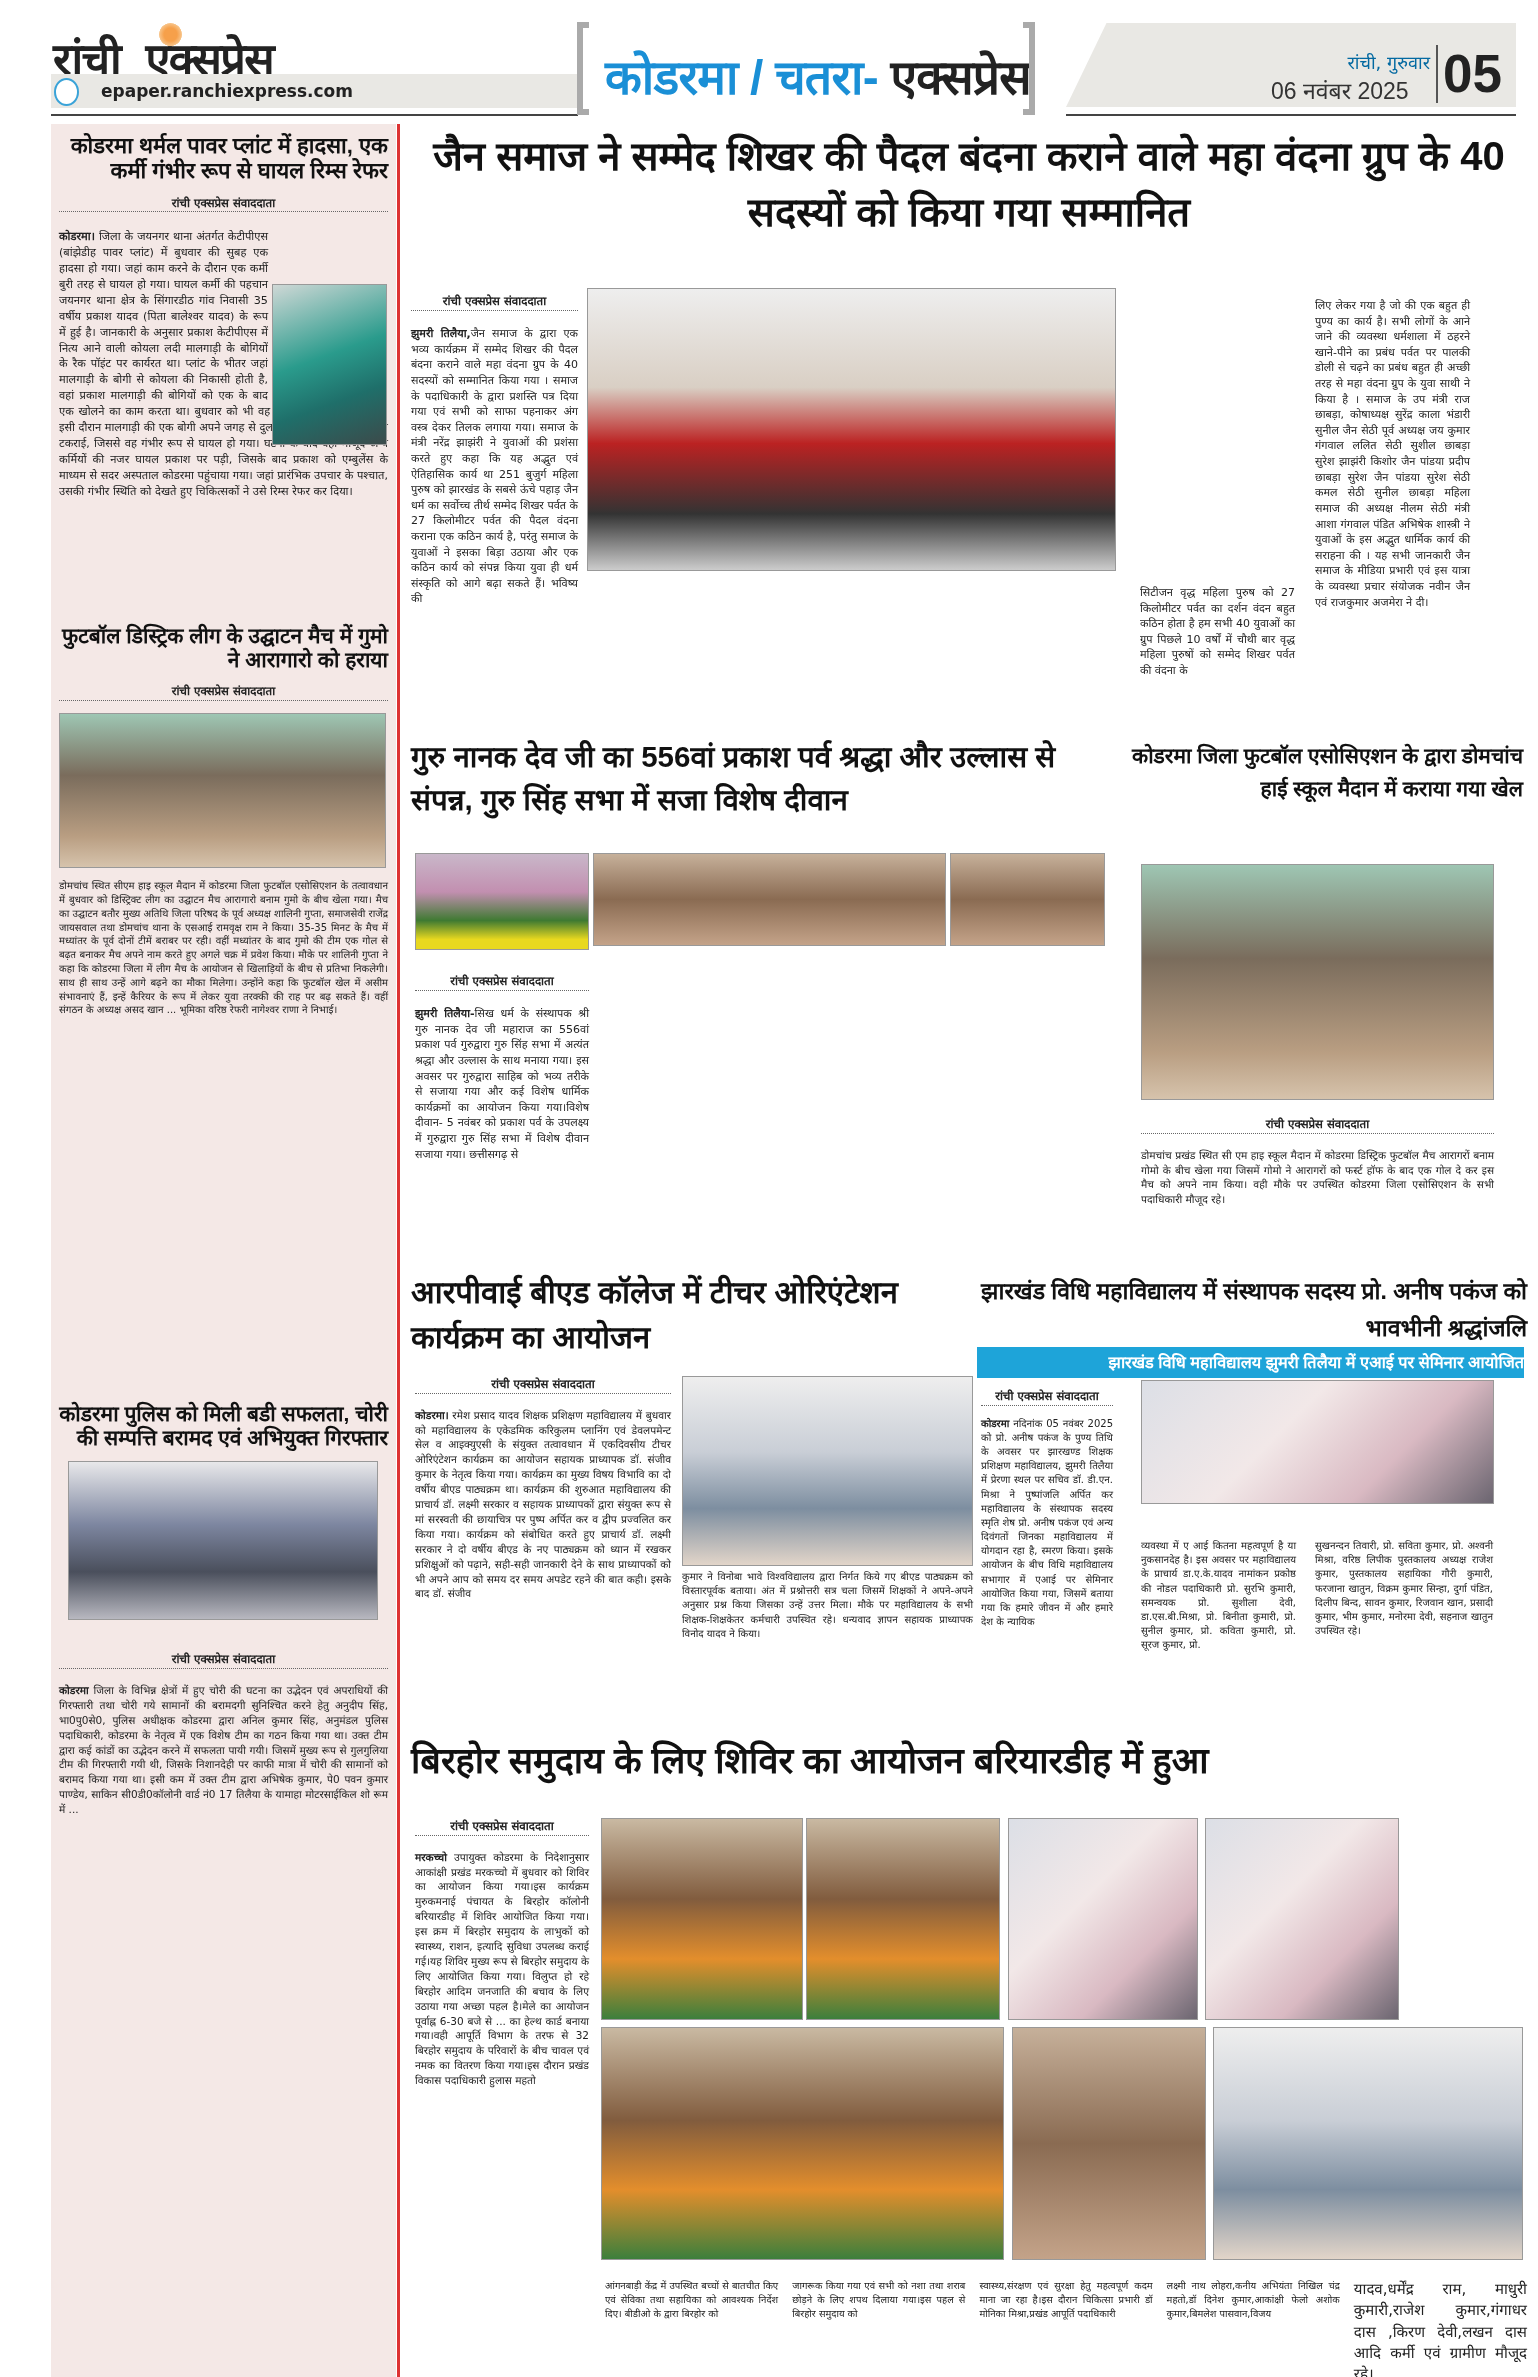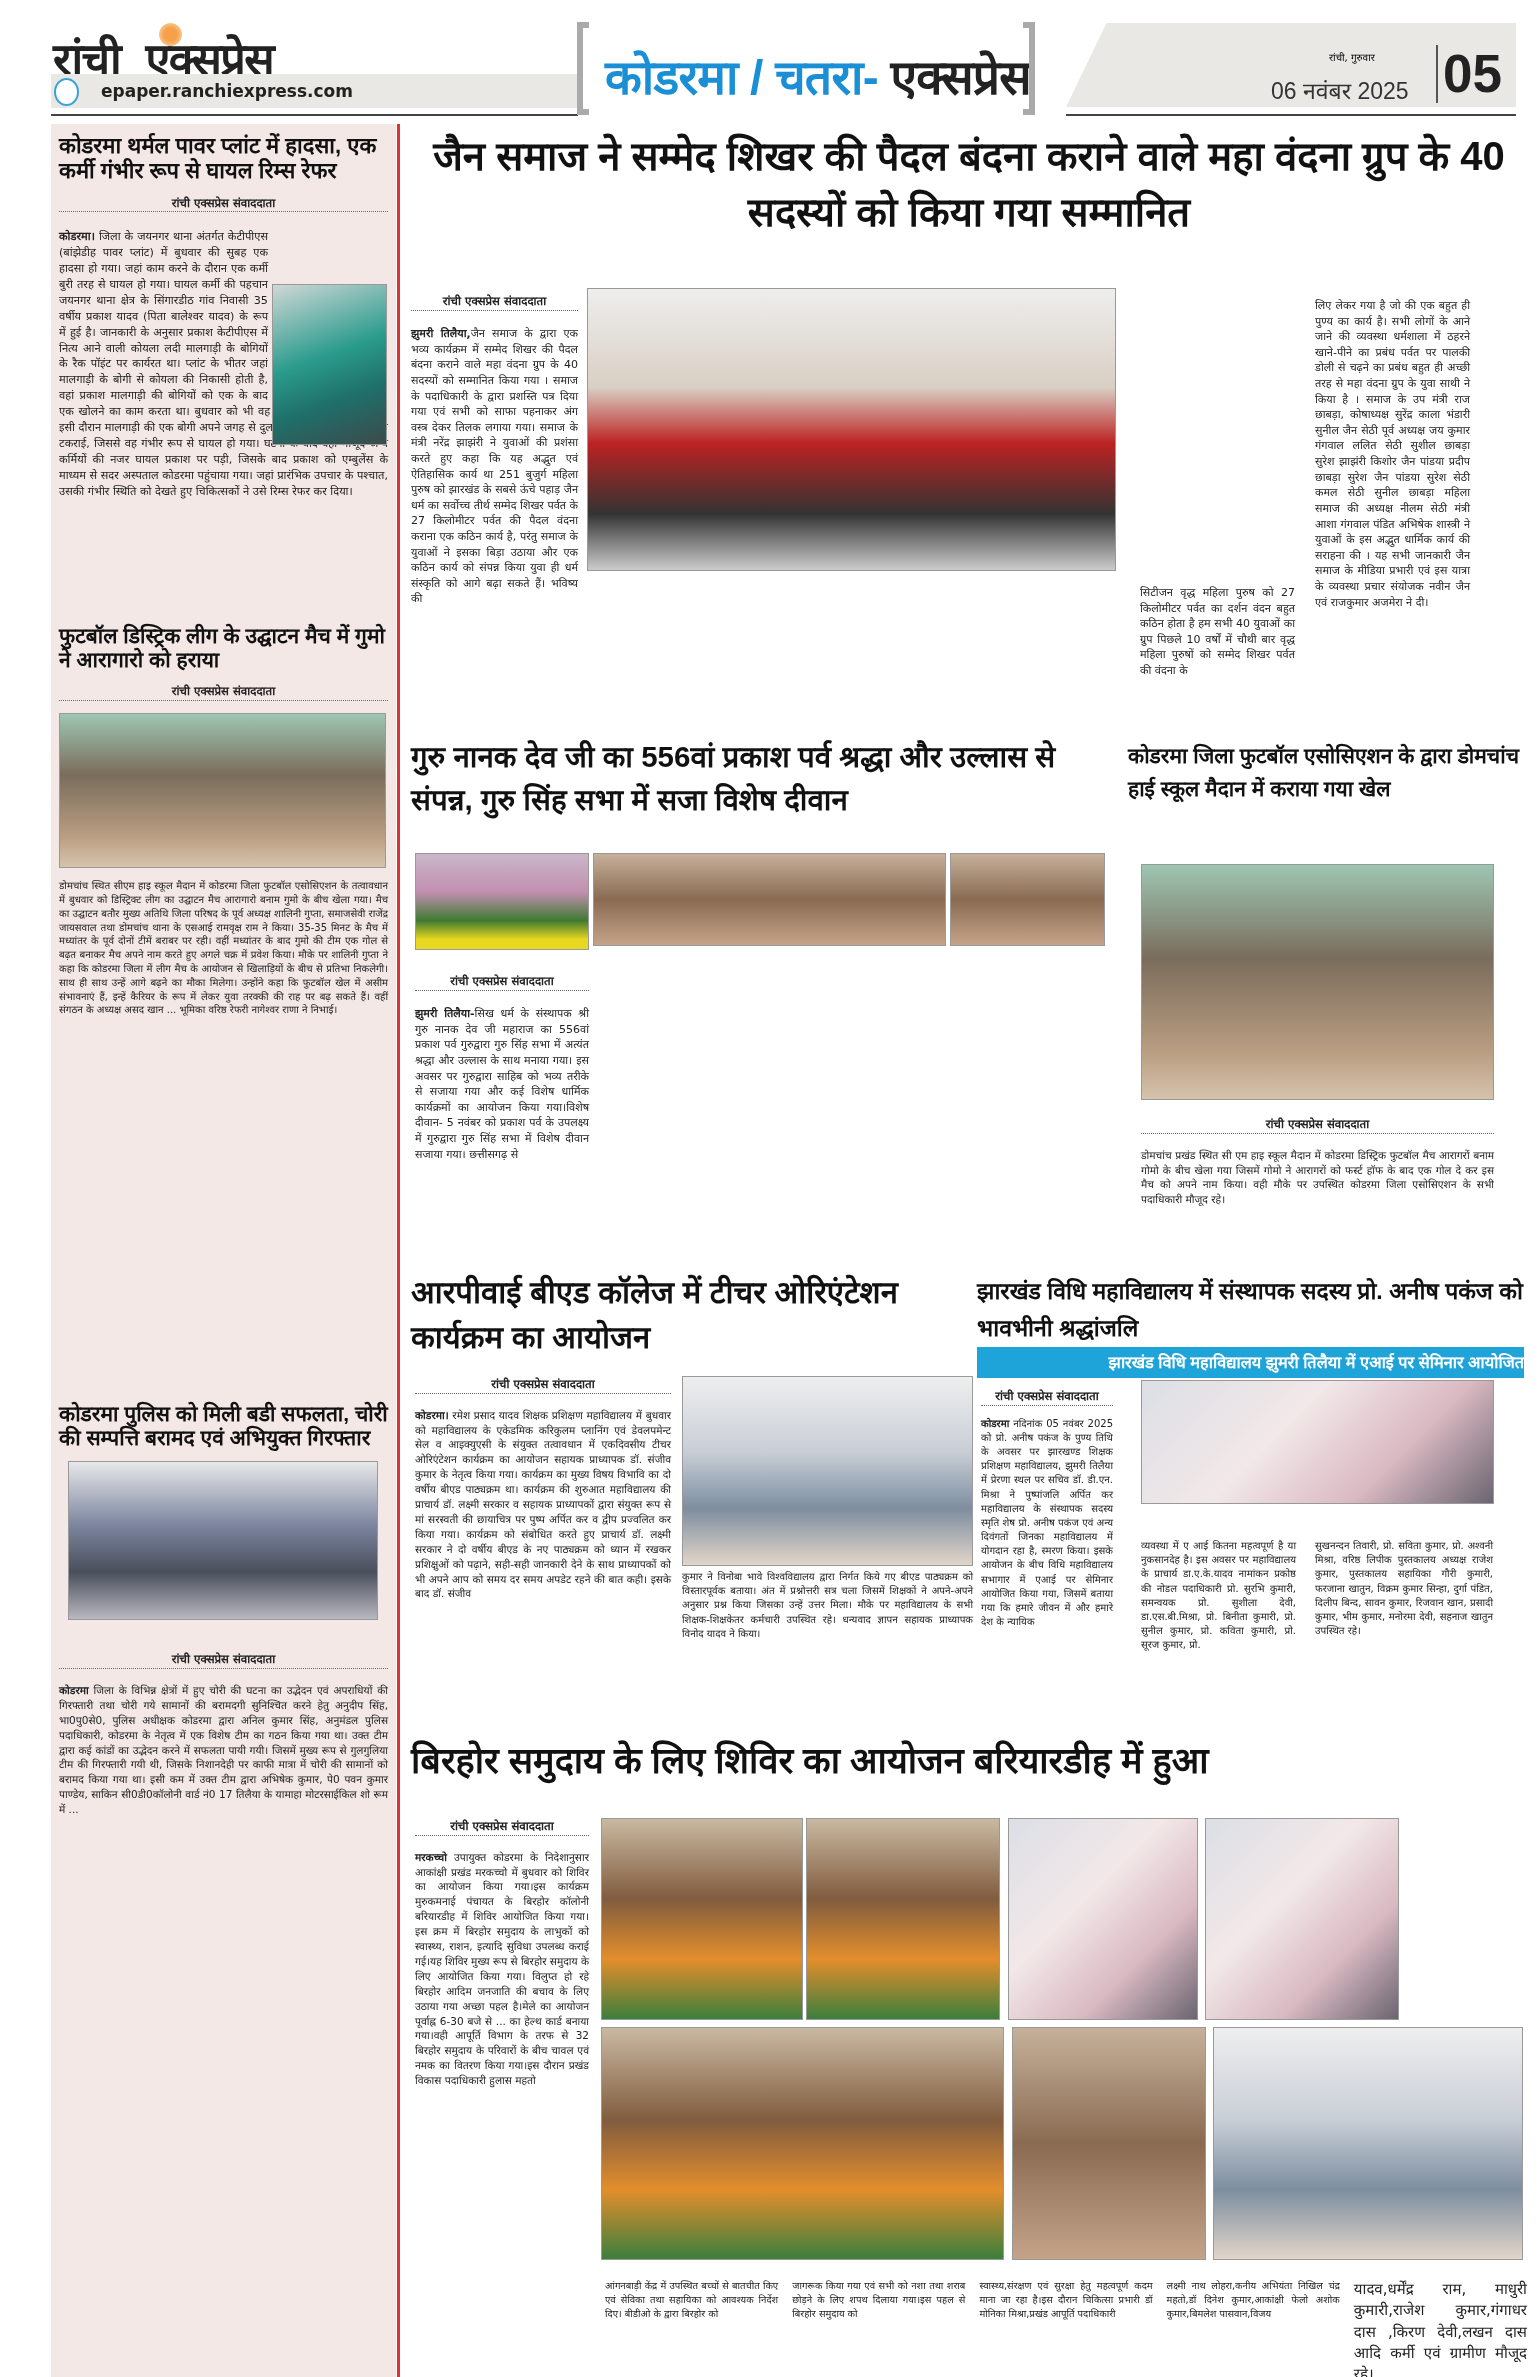--- a/index.html
+++ b/index.html
@@ -12,28 +12,28 @@
 .url-bar{left:51px;top:74px;width:527px;height:34px;background:#e9e8e4}
 .url-icon{left:54px;top:78px;width:25px;height:28px;border-radius:50%;border:2.3px solid #3aa3d8;background:#fff}
 .url-text{left:101px;top:81px;font-size:17px;font-weight:bold;color:#222}
 .rule-l{left:51px;top:114px;width:527px;height:2.3px;background:#444}
 .bracket-l{left:577px;top:22px;width:12.4px;height:93px;border:6.2px solid #aaa;border-right:none}
 .bracket-r{left:1023px;top:22px;width:12.4px;height:93px;border:6.2px solid #aaa;border-left:none}
 .section-title{left:605px;top:43px;font-size:48px;font-weight:bold;color:#1a8fd6;font-family:"Liberation Sans",sans-serif;letter-spacing:-0.8px}
 .section-title span{color:#222}
 .date-bar{left:1066px;top:23px;width:450px;height:84px;background:#e9e8e4;clip-path:polygon(9% 0,100% 0,100% 100%,0 100%)}
 .rule-r{left:1066px;top:114px;width:450px;height:2.3px;background:#444}
-.date-city{left:1329px;top:50px;font-size:10px;color:#000000;width:101px}
+.date-city{left:1329px;top:50px;font-size:18px;color:#0369a1;text-align:right;width:101px}
 .date-full{left:1271px;top:74px;font-size:23px;color:#333;width:159px;font-family:"Liberation Sans",sans-serif}
 .date-sep{left:1436px;top:45px;width:1.6px;height:58px;background:#555}
 .page-num{left:1443px;top:43px;font-size:53px;font-weight:bold;color:#222;font-family:"Liberation Sans",sans-serif}
 
 .leftcol{left:51px;top:124px;width:345px;height:2253px;background:#f4e8e6}
 .vline{left:397px;top:124px;width:3.1px;height:2253px;background:#d33}
-.hl{font-family:"Liberation Sans",sans-serif;font-weight:bold;color:#111;text-align:left;line-height:1.15}
+.hl{font-family:"Liberation Sans",sans-serif;font-weight:bold;color:#111;text-align:right;line-height:1.15}
 .byline{font-size:11.6px;font-weight:bold;text-align:center;border-bottom:0.8px dotted #666;color:#222;padding-bottom:1.6px}
 .body{font-size:11.2px;line-height:1.42;text-align:justify;color:#222}
 .body b{font-weight:bold}
 .photo{background:linear-gradient(135deg,#7aa,#cba 40%,#a66 70%,#665);border:0.8px solid #999}
 .p-teal{background:linear-gradient(160deg,#cfd8d6,#2a9b8c 45%,#1f6f6a 70%,#3c4a4a)}
 .p-jain{background:linear-gradient(180deg,#eee 0%,#d9cfc4 35%,#b22 55%,#333 80%,#ccc)}
 .p-guru{background:linear-gradient(180deg,#c9b7c9 0%,#c28fb0 40%,#3f7a32 70%,#e8d81f 90%)}
 .p-crowd{background:linear-gradient(180deg,#c6b09a,#8a6b52 50%,#c4a389)}
 .p-foot{background:linear-gradient(180deg,#9ec6b3,#7a6c5c 40%,#b99e82 80%,#d6c3ac)}
 .p-class{background:linear-gradient(180deg,#eee,#c9ced6 40%,#7d8ea0 70%,#e2d5c9)}

